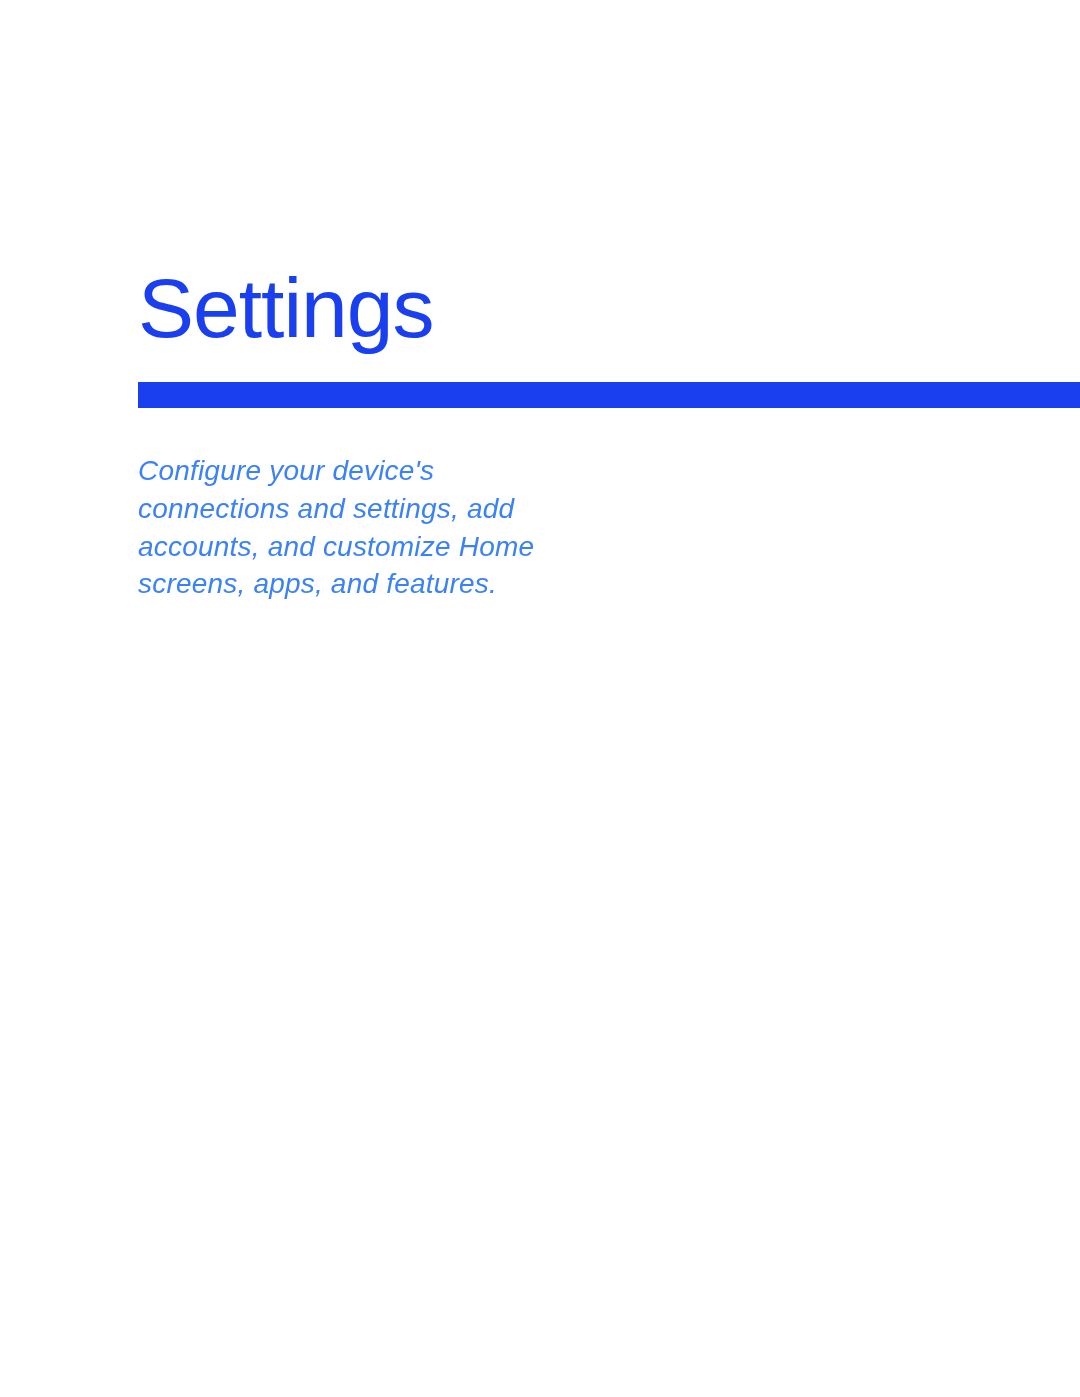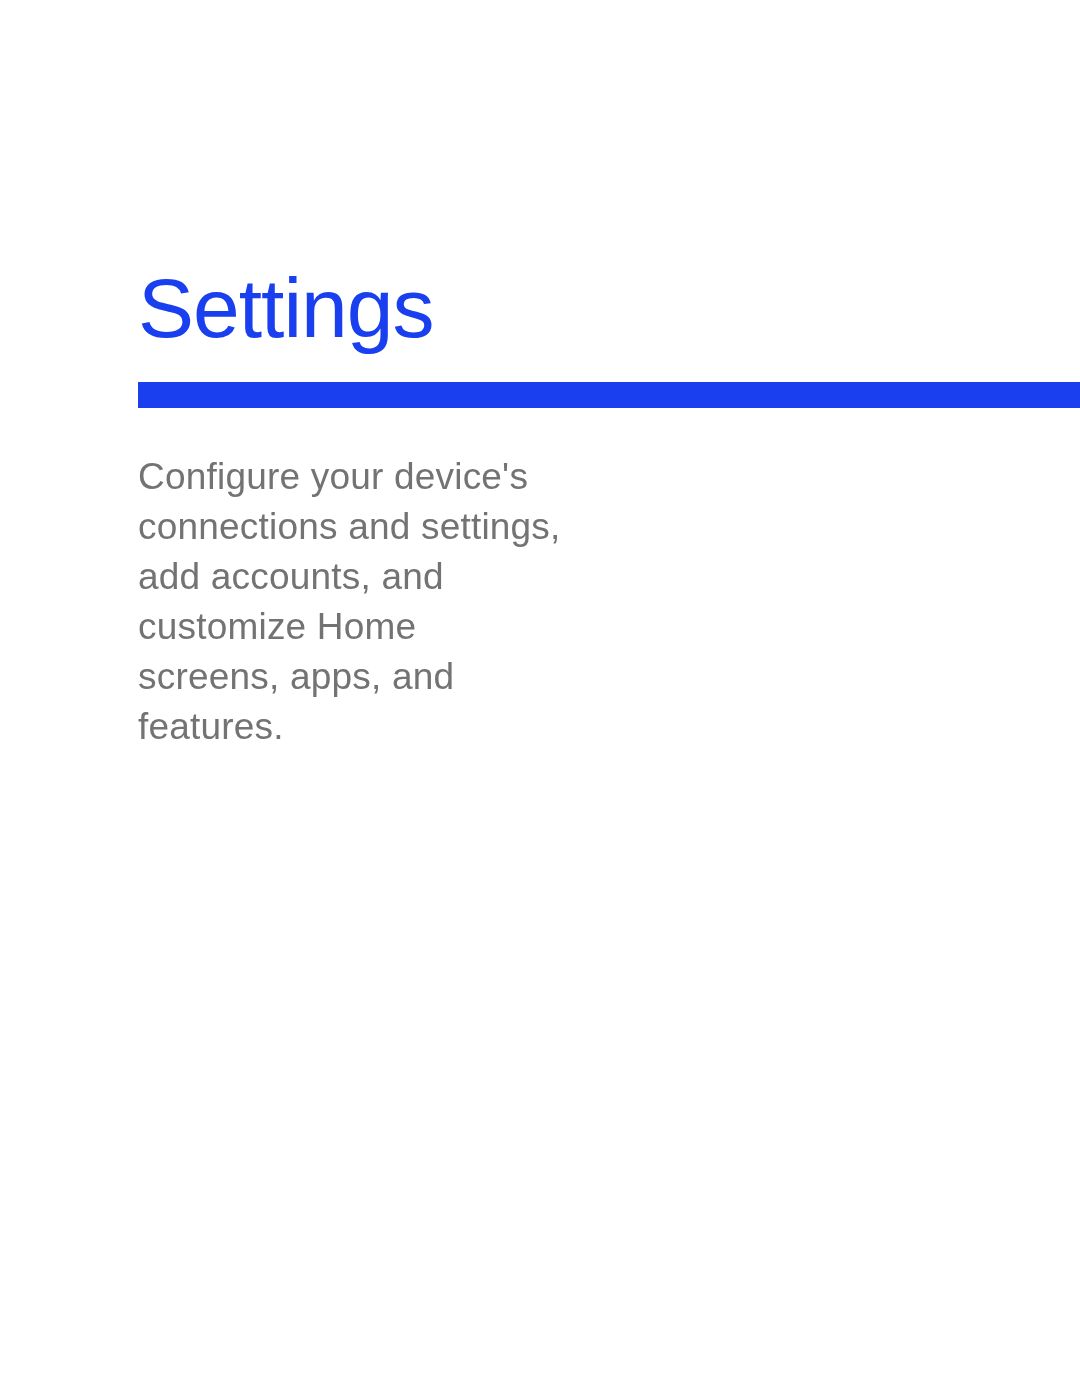--- a/index.html
+++ b/index.html
@@ -29,24 +29,25 @@
       top: 382px;
       width: 945px;
       height: 26px;
       background: #1a3fef;
     }
     .description {
       position: absolute;
       left: 138px;
       top: 452px;
       width: 430px;
-      font-size: 37px;
+      font-size: 28px;
       line-height: 1.35;
+      font-style: italic;
       font-weight: 400;
-      color: #737373;
+      color: #3b82f6;
       letter-spacing: 0.2px;
     }
   </style>
 </head>
 <body>
 
 <h1 class="page-title">Settings</h1>
 <div class="divider"></div>
 <p class="description">Configure your device's connections and settings, add accounts, and customize Home screens, apps, and features.</p>
 

